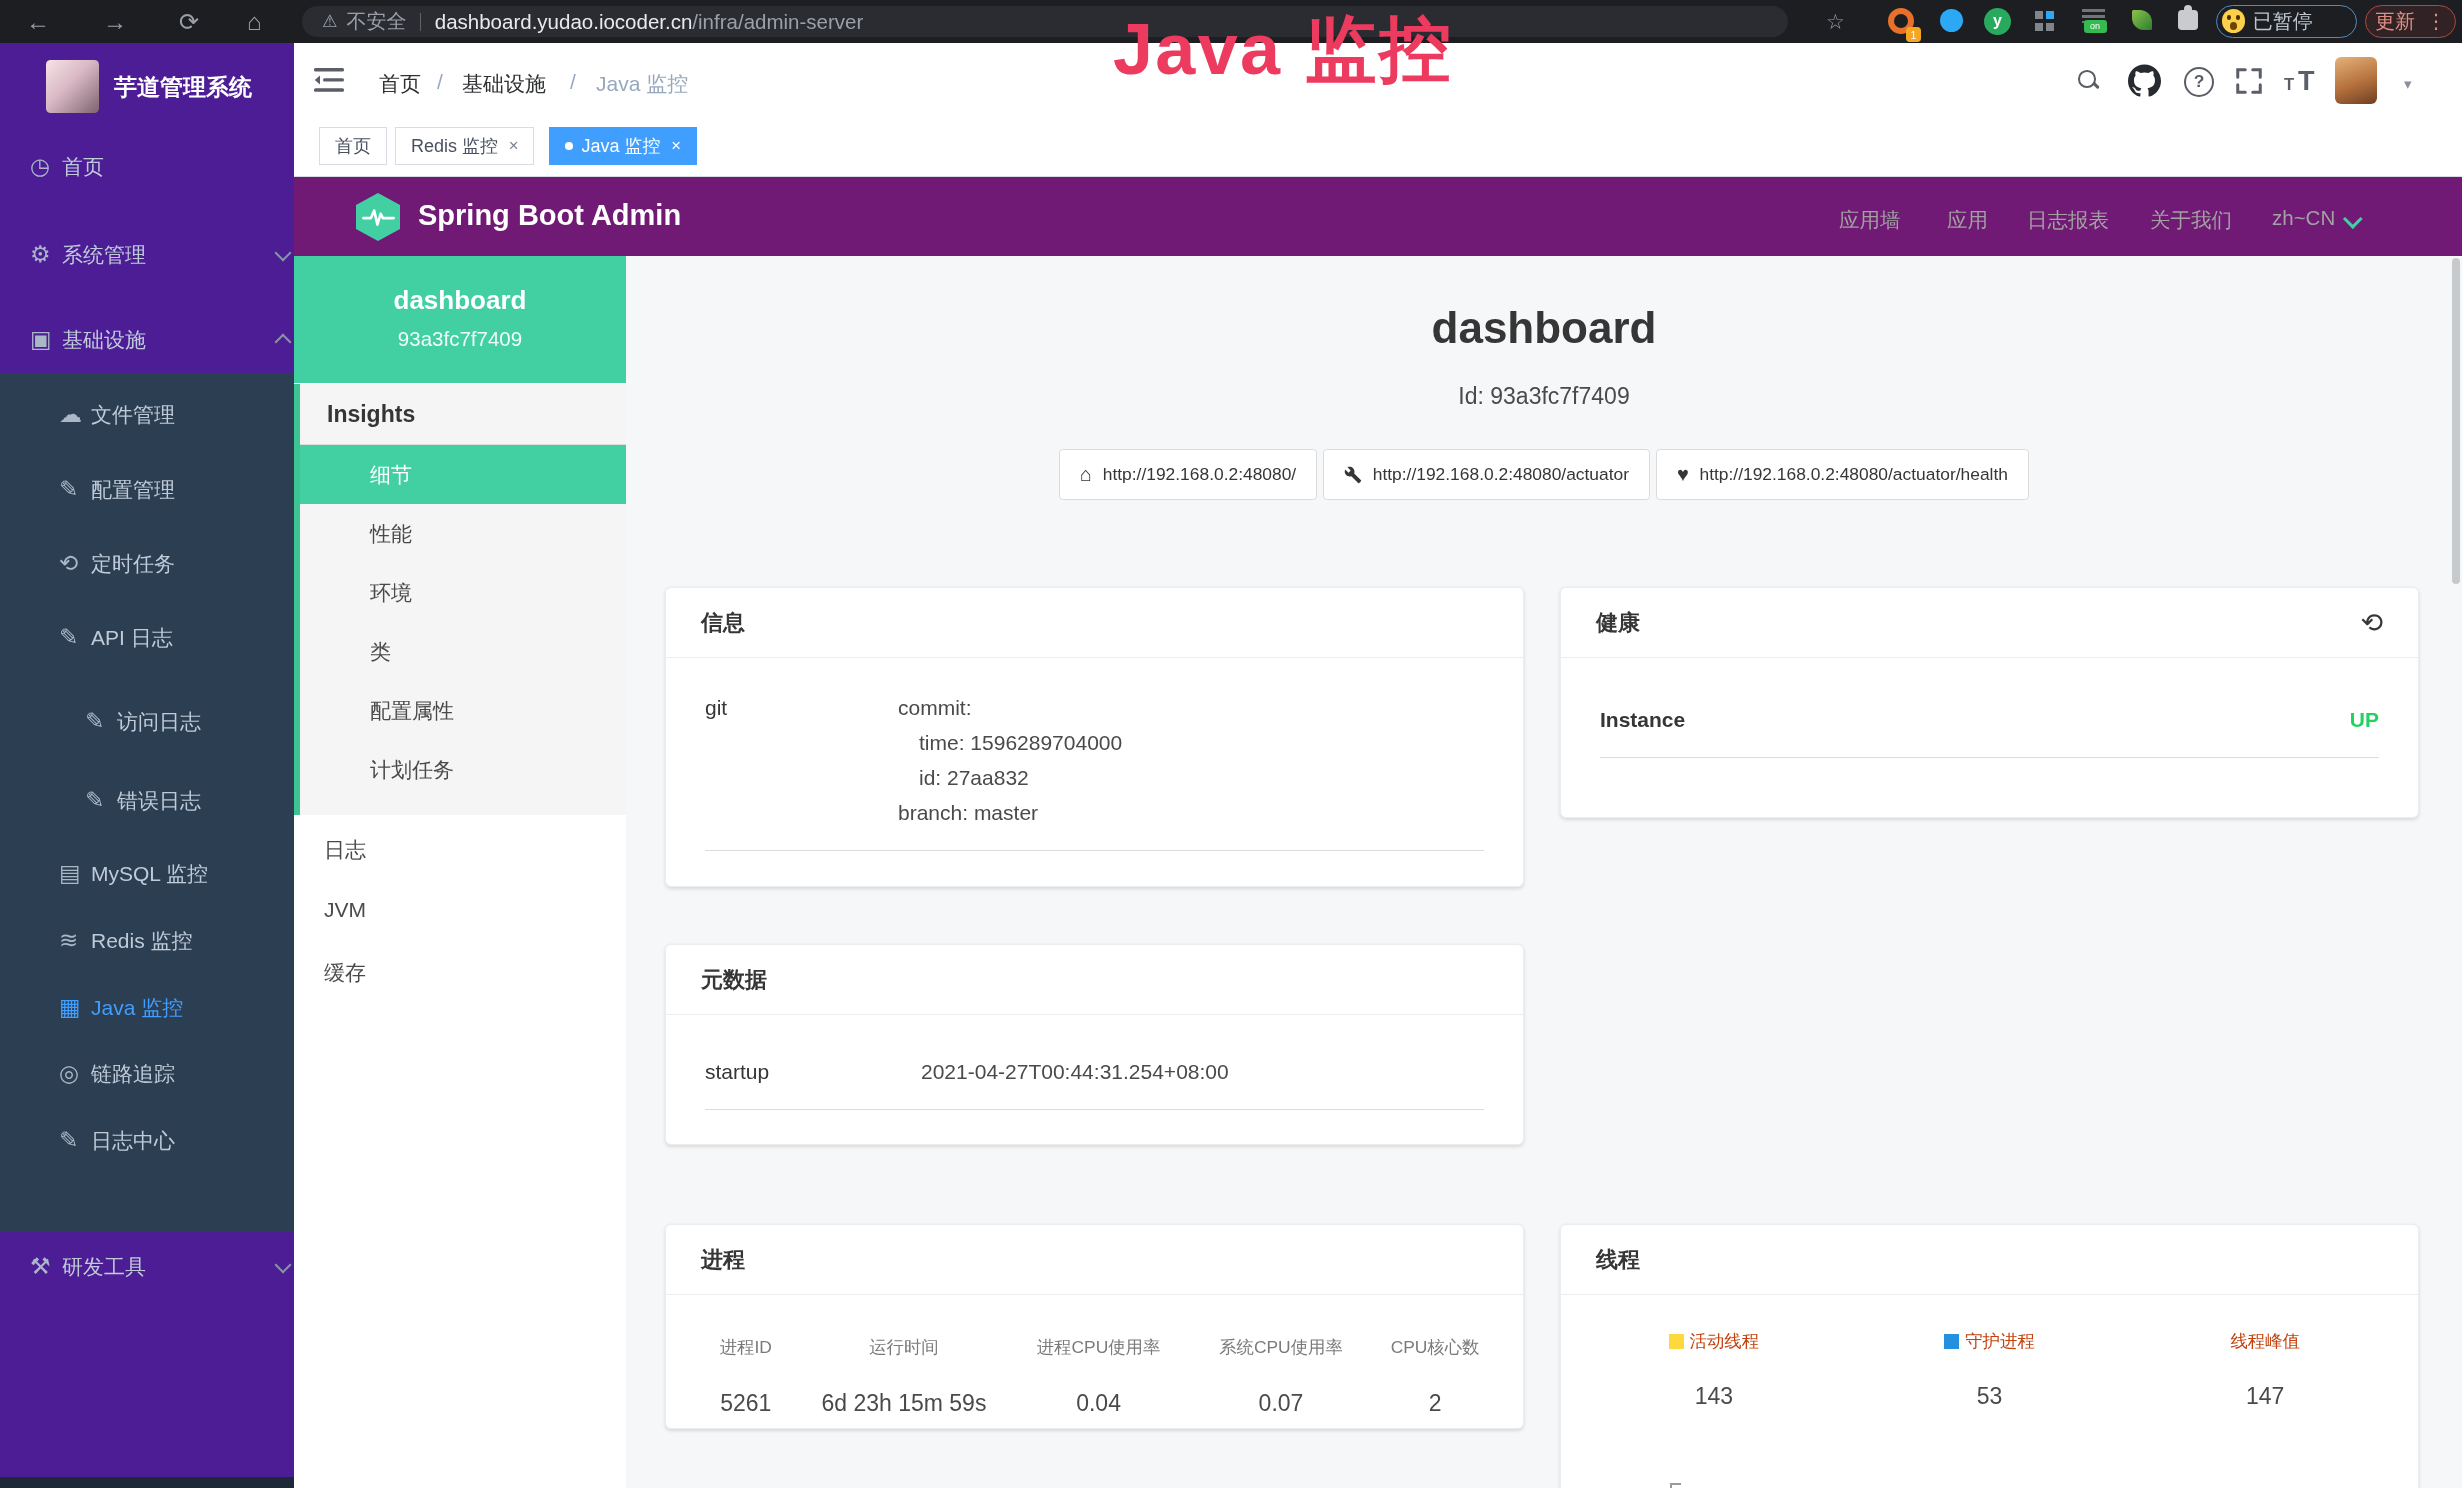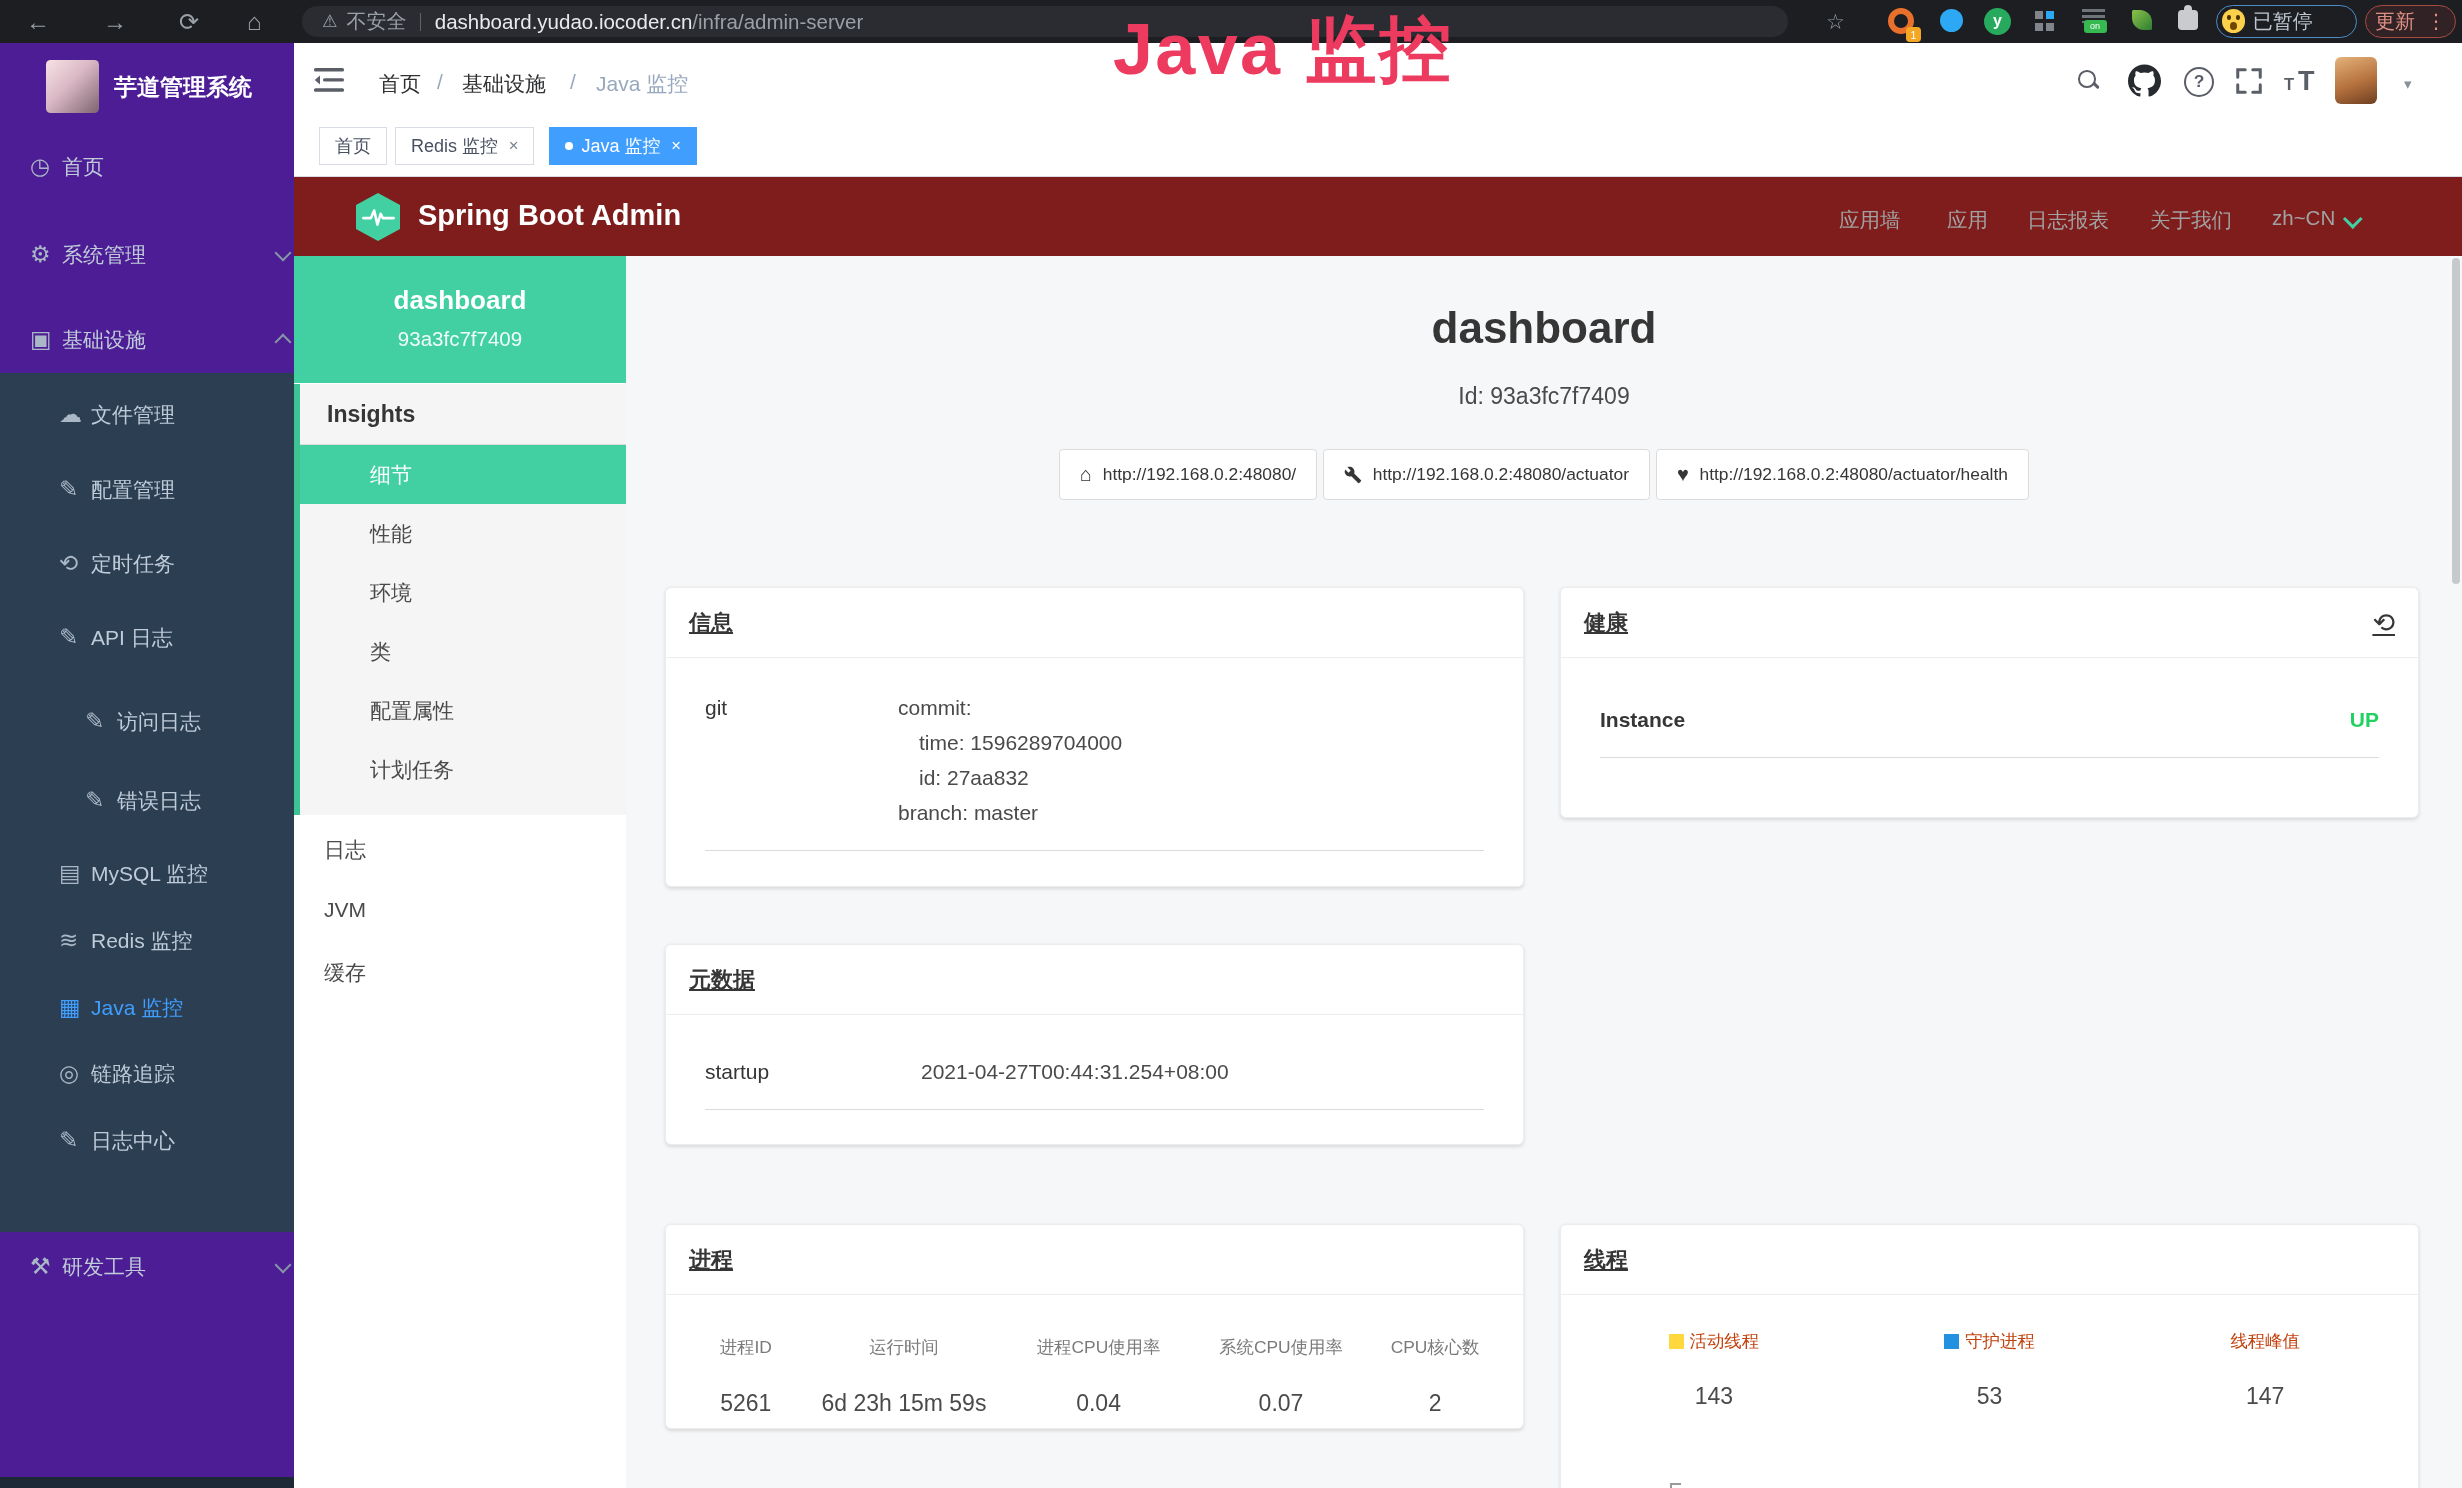--- a/index.html
+++ b/index.html
@@ -53,21 +53,21 @@
   
   .tabbar{left:294px;top:118px;width:2168px;height:58px;background:#fff;border-bottom:0.8px solid #d8dce5;}
   .tab{position:absolute;top:9px;height:38px;border:0.8px solid #d8dce5;background:#fff;color:#495060;
        font-size:18px;display:inline-flex;align-items:center;padding:0 15px;box-sizing:border-box;}
   .tab .x{margin-left:10.6px;font-size:16.7px;color:#7a8290;}
   .tab.active{background:#409eff;border-color:#409eff;color:#fff;}
   .tab.active .x{color:#fff;}
   .tabdot{width:7.6px;height:7.6px;border-radius:50%;background:#fff;margin-right:9px;}
 
   
-  .sbabar{left:294px;top:177px;width:2168px;height:80px;background:#7f1d1d;text-align:center;}
+  .sbabar{left:294px;top:177px;width:2168px;height:80px;background:#701a75;text-align:center;}
   .hex{position:absolute;left:62px;top:16px;width:44px;height:48px;background:#42d0a2;
        clip-path:polygon(50% 0,100% 25%,100% 75%,50% 100%,0 75%,0 25%);display:flex;align-items:center;justify-content:center;}
   .brand{position:absolute;left:124px;top:22px;font-size:29px;font-weight:bold;color:#fff;}
   .sbanav{position:absolute;top:29px;font-size:20.5px;color:#a2a2a2;}
   .chev-g{position:absolute;top:35px;width:10.6px;height:10.6px;border-right:3px solid #42d0a2;border-bottom:3px solid #42d0a2;transform:rotate(45deg);}
 
   
   .sba-side-bg{left:294px;top:256px;width:332px;height:1232px;background:#fff;border-right:0.8px solid #ededed;}
   .green-head{left:294px;top:256px;width:332px;height:127px;background:#42d0a2;color:#fff;text-align:center;}
   .insights{left:294px;top:384px;width:332px;height:431px;background:#f5f5f5;border-left:6px solid #3cc493;box-sizing:border-box;}
@@ -78,22 +78,22 @@
 
   
   .content{left:626px;top:256px;width:1836px;height:1232px;background:#f6f7f8;}
   .page-title{position:absolute;top:47px;width:100%;text-align:center;font-size:44px;font-weight:bold;color:#363636;}
   .page-sub{position:absolute;top:127px;width:100%;text-align:center;font-size:23px;color:#4a4a4a;}
   .links{position:absolute;top:193px;width:100%;display:flex;justify-content:center;gap:6px;}
   .linkbtn{height:49px;border:0.8px solid #dbdbdb;border-radius:3.8px;background:#fff;display:inline-flex;align-items:center;
            padding:0 20px;font-size:17.4px;color:#363636;gap:10.6px;}
   .linkbtn .lic{font-size:20px;color:#363636;}
   .card{position:absolute;background:#fff;border:0.8px solid #ededed;border-radius:6px;box-shadow:0 1.5px 3.8px rgba(10,10,10,.12);box-sizing:border-box;}
-  .card-h{height:69px;border-bottom:0.8px solid #ededed;display:flex;align-items:center;padding:0 23px;
-          font-size:22px;font-weight:bold;color:#363636;text-decoration:underline;}
+  .card-h{height:69px;border-bottom:0.8px solid #ededed;display:flex;align-items:center;padding:0 35px;
+          font-size:22px;font-weight:bold;color:#363636;}
   .card-b{position:relative;padding:32px 39px;font-size:21px;color:#4a4a4a;line-height:35px;}
   .uline{border-bottom:0.8px solid #dbdbdb;margin-top:20px;}
   .kv{display:flex;}
   .kv .k{width:193px;color:#363636;flex:none;}
   .ind{padding-left:21px;}
   .hrow{display:flex;justify-content:space-between;}
   .hist-ic{margin-left:auto;font-size:27px;font-weight:normal;color:#363636;}
   .pcols{display:flex;text-align:center;}
   .pcols .ph{font-size:17.4px;color:#7a7a7a;margin-bottom:21px;}
   .pcols .pv{font-size:23px;color:#4a4a4a;}

